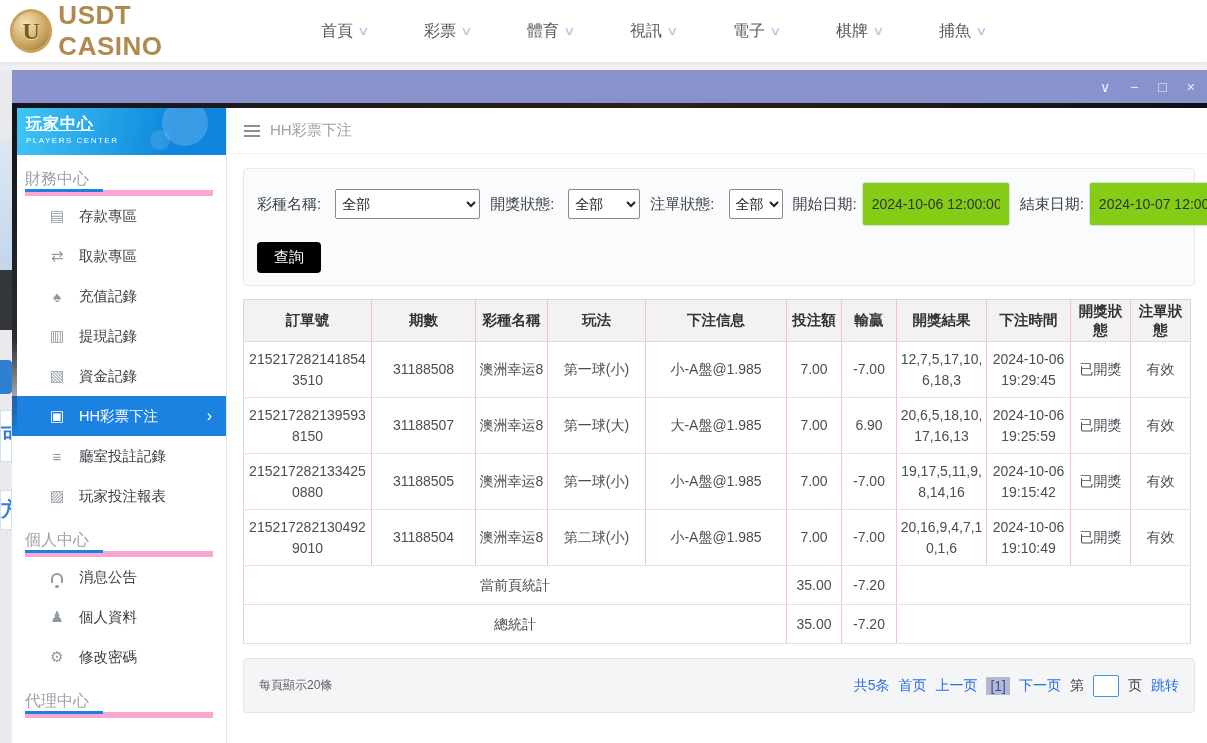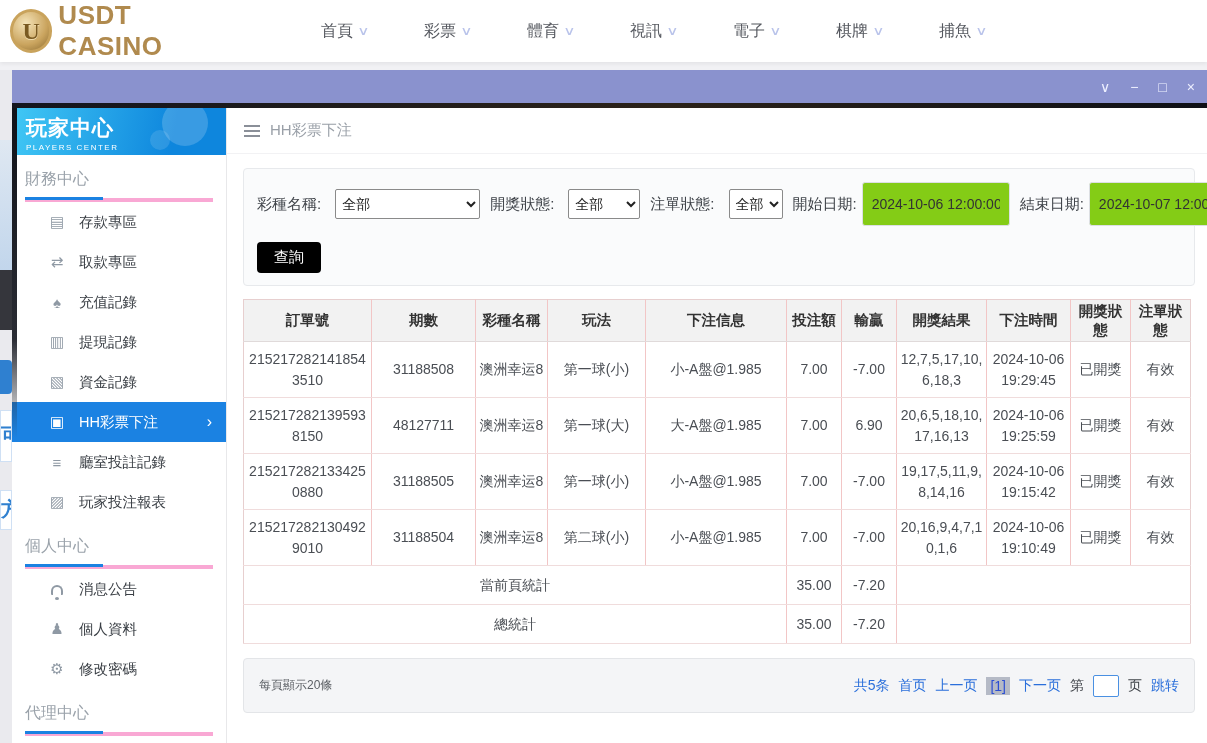--- a/index.html
+++ b/index.html
@@ -40,27 +40,27 @@
     justify-content:flex-end; padding-right:12px; gap:20px; flex:0 0 auto; }
   .win-ctrl { color:#eef0ff; font-size:14px; line-height:1; cursor:pointer; }
   .dark-strip { height:5px; background:linear-gradient(90deg,#13151d,#2b2219 55%,#0e1016); flex:0 0 auto; }
   .win-edge { position:absolute; left:0px; top:38px; width:5px; height:330px; background:linear-gradient(180deg,#101218,#2a2c34 70%,rgba(40,42,50,0)); z-index:4; }
   .window-body { flex:1; display:flex; background:#fff; position:relative; overflow:hidden; }
 
   
   .sidebar { width:215px; flex:0 0 auto; border-right:1px solid #e8e8ea; background:#fff; overflow:hidden; }
   .sidebar-header { height:47px; background:linear-gradient(100deg,#41c8f5 0%,#0e86dd 75%);
     color:#fff; padding:6px 0 0 14px; position:relative; overflow:hidden; }
-  .sidebar-header h1 { font-size:21px; font-weight:bold; letter-spacing:1px; }
+  .sidebar-header h1 { font-size:16px; font-weight:bold; letter-spacing:1px;text-decoration:underline; }
   .sidebar-header .sub { font-size:8px; letter-spacing:1.5px; margin-top:1px; }
   .deco-circle { position:absolute; border-radius:50%; background:rgba(255,255,255,0.18); }
   .dc1 { width:46px; height:46px; right:18px; top:-8px; }
   .dc2 { width:20px; height:20px; right:56px; top:22px; background:rgba(255,255,255,0.12); }
-  .section-title { margin:14px 13px 0 13px; font-size:16px; color:#9aa2aa; padding-bottom:8px;
-    border-bottom:4px solid #f9a8d4; position:relative; }
+  .section-title { margin:14px 13px 0 13px; font-size:16px; color:#9aa2aa; 
+    border-bottom:6px solid #f9a8d4; position:relative; }
   .section-title::after { content:''; position:absolute; left:0; bottom:-2px; width:78px; height:3px; background:#1b82e2; }
   .menu-item { height:40px; display:flex; align-items:center; padding-left:36px; gap:13px;
     font-size:14.5px; color:#3a3f45; cursor:pointer; position:relative; }
   .menu-item .mi-icon { width:18px; text-align:center; color:#8f99a4; font-size:15px; flex:0 0 auto; }
   .menu-item.active { background:#1b82e2; color:#fff; }
   .menu-item.active .mi-icon { color:#fff; }
   .menu-item.active .mi-arrow { position:absolute; right:14px; color:#fff; font-size:16px; }
   .bell-css { display:inline-block; width:12px; height:10px; border:2px solid #8f99a4;
     border-bottom:none; border-radius:6px 6px 1px 1px; position:relative; }
   .bell-css::after { content:''; position:absolute; left:50%; bottom:-5px; width:4px; height:3px;
@@ -313,21 +313,21 @@
               <td>小-A盤@1.985</td>
               <td>7.00</td>
               <td>-7.00</td>
               <td>12,7,5,17,10,6,18,3</td>
               <td>2024-10-06 19:29:45</td>
               <td>已開獎</td>
               <td>有效</td>
             </tr>
             <tr>
               <td>2152172821395938150</td>
-              <td>48127711</td>
+              <td>31188507</td>
               <td>澳洲幸运8</td>
               <td>第一球(大)</td>
               <td>大-A盤@1.985</td>
               <td>7.00</td>
               <td>6.90</td>
               <td>20,6,5,18,10,17,16,13</td>
               <td>2024-10-06 19:25:59</td>
               <td>已開獎</td>
               <td>有效</td>
             </tr>

